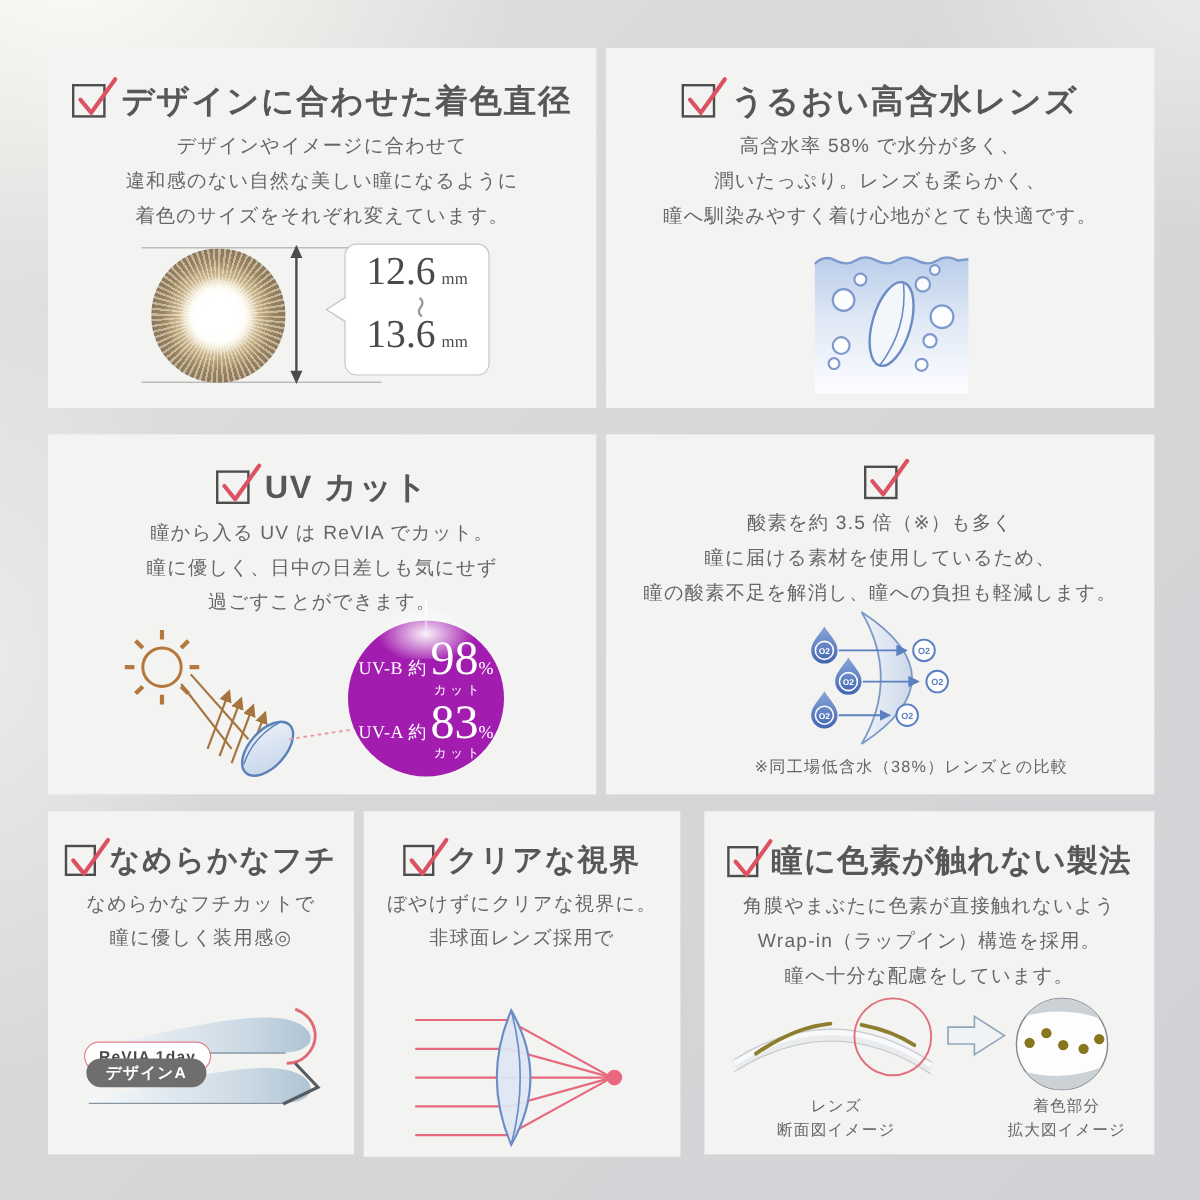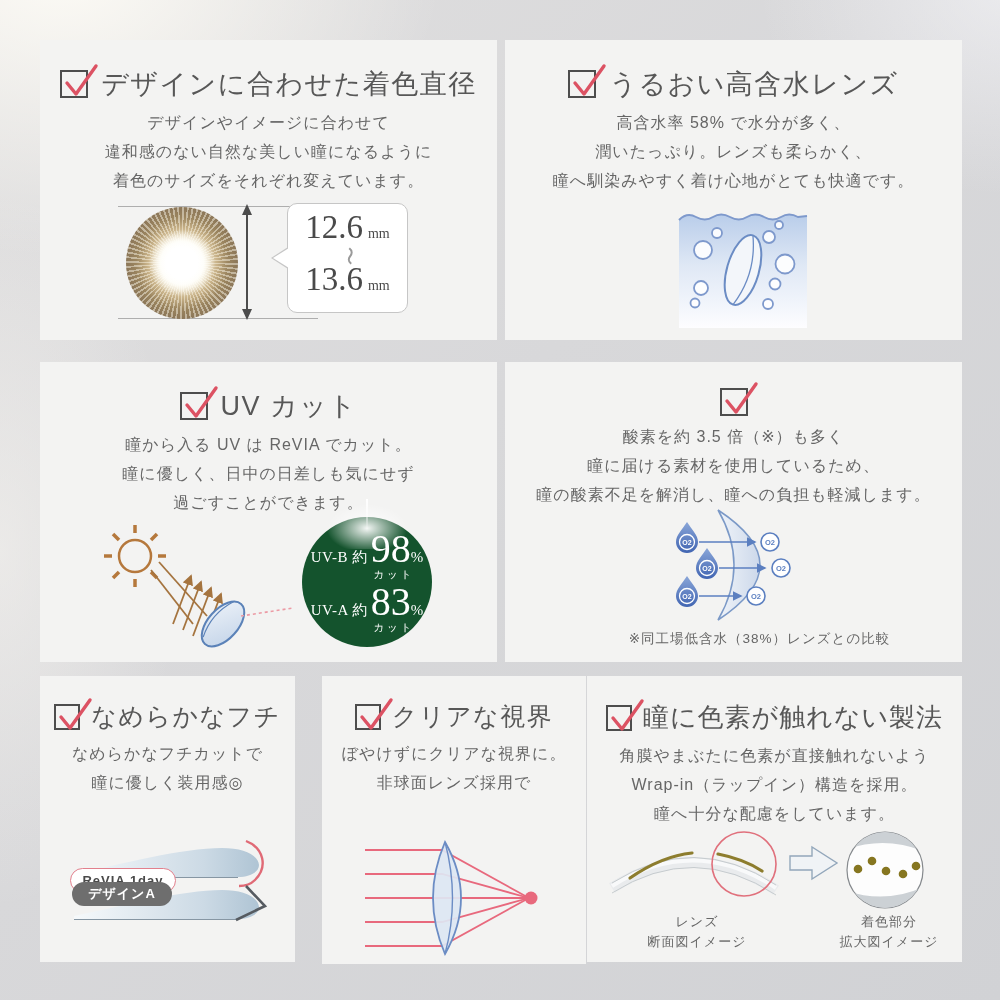--- a/index.html
+++ b/index.html
@@ -13,30 +13,30 @@
       radial-gradient(ellipse 300px 600px at 0% 55%, rgba(248,246,242,0.55), rgba(248,246,242,0) 60%),
       linear-gradient(135deg,#e0dfdf 0%,#d8d8da 45%,#d1d2d5 100%);
     position:relative;
   }
   .card { position:absolute; background:#f3f3f2; }
   #card-diameter { left:40px; top:40px;  width:457px; height:300px; }
   #card-moisture { left:505px; top:40px; width:457px; height:300px; }
   #card-uv       { left:40px; top:362px; width:457px; height:300px; }
   #card-oxygen   { left:505px; top:362px; width:457px; height:300px; }
   #card-edge     { left:40px;  top:676px; width:255px; height:286px; }
-  #card-clear    { left:322px; top:676px; width:264px; height:288px; }
+  #card-clear    { left:303px; top:676px; width:264px; height:288px; }
   #card-wrapin   { left:587px; top:676px; width:375px; height:286px; }
 
   .card-header { display:flex; align-items:center; justify-content:center; gap:13px; margin-top:26px; }
   .row3 .card-header { margin-top:24px; gap:11px; }
   .checkbox { position:relative; width:28px; height:28px; border:2px solid #4d4d4d; flex:0 0 auto; }
   .row3 .checkbox { width:26px; height:26px; }
   .checkbox svg { position:absolute; left:-4px; top:-11px; width:42px; height:42px; overflow:visible; }
   .check-path { stroke:#dc5263; stroke-width:3.4; fill:none; stroke-linecap:round; stroke-linejoin:round; }
-  .card-title { font-weight:normal; color:#575757; letter-spacing:1.5px; white-space:nowrap;text-align:center; }
+  .card-title { font-weight:bold; color:#575757; letter-spacing:1.5px; white-space:nowrap;text-align:center; }
   .t-lg { font-size:27px; } .t-md { font-size:25px; } .t-md2 { font-size:26px; letter-spacing:1px; }
   .card-body { text-align:center; color:#666; font-size:16px; line-height:1.8; letter-spacing:1px; margin-top:7px; }
   .row3 .card-body { font-size:16px; }
 
   
   .lens-photo { position:absolute; left:86px; top:167px; width:112px; height:112px; border-radius:50%;
     background-image:
       radial-gradient(circle, #ffffff 0%, #ffffff 20%, rgba(255,255,252,0.95) 27%, rgba(255,255,250,0) 42%),
       repeating-conic-gradient(rgba(255,252,240,0.45) 0deg 2deg, rgba(0,0,0,0) 2deg 5deg),
       radial-gradient(circle, #fffef6 0%, #f3e8cd 28%, #c8b289 44%, #9b855f 58%, #8a7558 72%, #93805f 84%, #b4a78e 93%, #d8d2c2 98%);
@@ -52,22 +52,22 @@
   .bubble-row { display:flex; justify-content:center; align-items:baseline; height:38px; }
   .bubble-num { font-family:"Liberation Serif","DejaVu Serif",serif; font-size:33px; color:#4a4a4a; line-height:1; }
   .bubble-unit { font-family:"Liberation Serif","DejaVu Serif",serif; font-size:14px; color:#4a4a4a; margin-left:5px; }
   .bubble-tilde { height:14px; line-height:12px; font-size:19px; color:#9a9a9a; transform:rotate(90deg); }
 
   
   .water-svg { position:absolute; left:168px; top:164px; }
 
   
   .uv-svg { position:absolute; left:55px; top:150px; }
-  .uv-circle { position:absolute; left:262px; top:155px; width:130px; height:130px; border-radius:50%;
-    background:#14532d; color:#fff; padding-top:14px; }
+  .uv-circle { position:absolute; left:250px; top:155px; width:130px; height:130px; border-radius:50%;
+    background:#a21caf; color:#fff; padding-top:14px; }
   .uv-flare { position:absolute; left:50%; top:-14px; transform:translateX(-50%); width:84px; height:46px;
     background:radial-gradient(ellipse at 50% 55%, rgba(255,255,255,0.95) 0%, rgba(255,255,255,0) 68%); }
   .uv-beam { position:absolute; left:50%; top:-18px; margin-left:-1px; width:2px; height:34px;
     background:linear-gradient(#ffffff, rgba(255,255,255,0)); }
   .uv-row { display:flex; justify-content:center; align-items:baseline;
     font-family:"Liberation Serif","DejaVu Serif",serif; }
   .uv-label { font-size:15px; letter-spacing:0.5px; }
   .uv-num { font-size:40px; line-height:0.9; margin-left:3px; }
   .uv-pct { font-size:15px; }
   .uv-cut { font-size:10.5px; letter-spacing:3px; text-align:center; margin-left:54px; margin-top:1px; margin-bottom:2px; }

